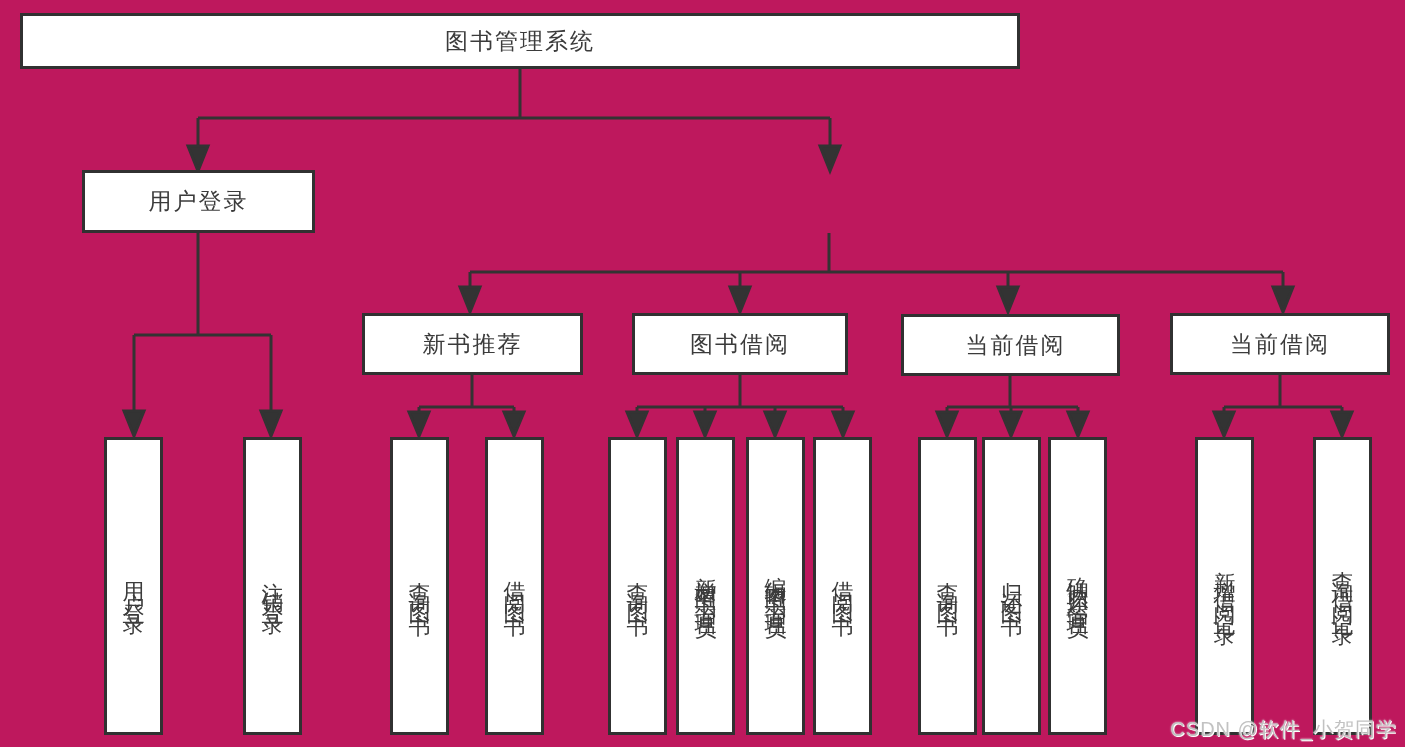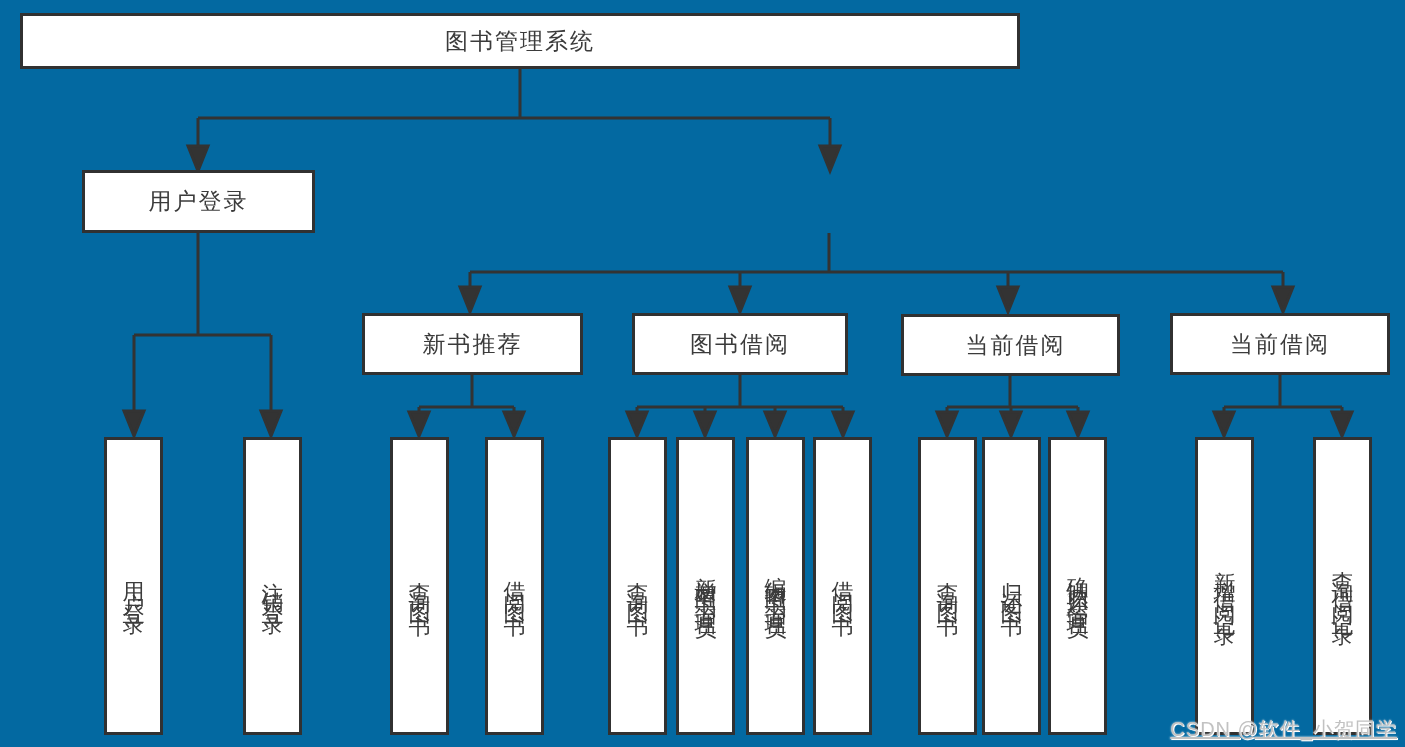--- a/index.html
+++ b/index.html
@@ -4,21 +4,21 @@
 <style>
   html, body {
     margin: 0;
     padding: 0;
     background: #ffffff;
   }
   .stage {
     position: relative;
     width: 1405px;
     height: 747px;
-    background: #0369a1;
+    background: #be185d;
     overflow: hidden;
     font-family: "Liberation Sans", "DejaVu Sans", sans-serif;
   }
   .wires {
     position: absolute;
     left: 0; top: 0;
     width: 1405px; height: 747px;
     z-index: 1;
   }
   .node {
@@ -75,21 +75,20 @@
   .watermark {
     position: absolute;
     right: 8px;
     bottom: 4px;
     z-index: 6;
     font-size: 20px;
     letter-spacing: 1px;
     color: #c2c2c2;
     text-shadow: 0 0 2px #ffffff, 1px 1px 0 #ffffff;
     white-space: nowrap;
-    text-decoration: underline;
   }
 </style>
 </head>
 <body>
 
 <div class="stage">
 
   <svg class="wires" viewBox="0 0 1405 747" xmlns="http://www.w3.org/2000/svg">
 
     <g stroke="#333333" stroke-width="3" fill="#333333">

